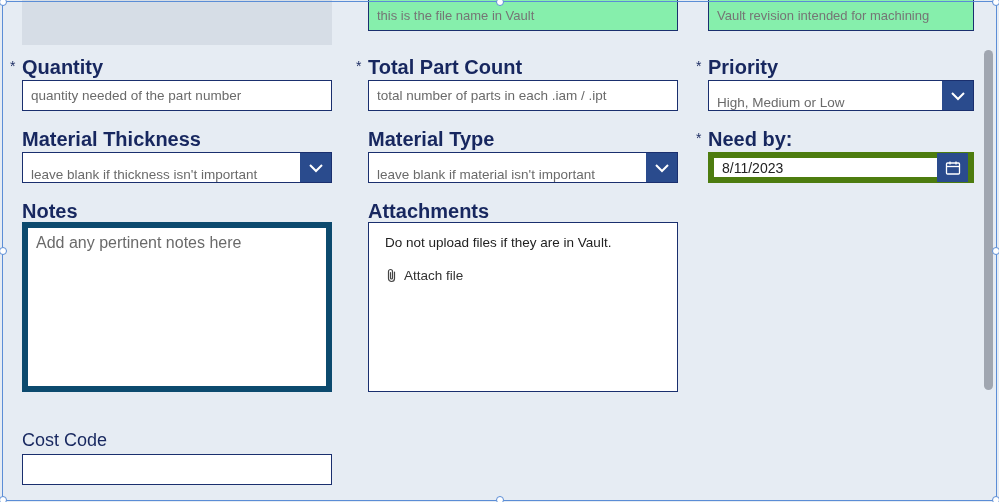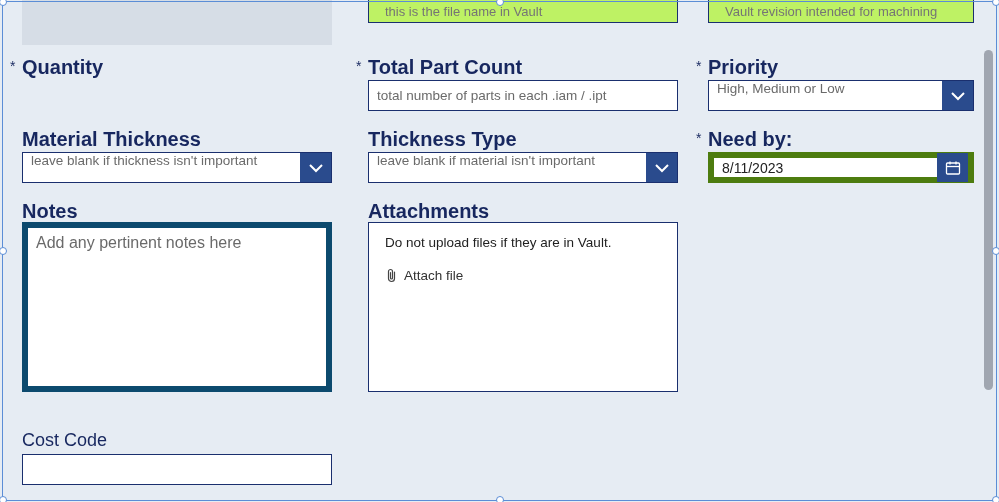--- a/index.html
+++ b/index.html
@@ -74,27 +74,27 @@
     .grey-block {
       position: absolute;
       top: 0;
       left: 22px;
       width: 310px;
       height: 45px;
       background: #d6dde6;
     }
 
     .cut-input {
-      height: 23px;
-      width: 100%;
-      border: 1px solid #1a2f6e;
-      background: #bef264;
+      height: 31px;
+      width: 100%;
+      border: 1px solid #1a2f6e;
+      background: #86efac;
       font-size: 13px;
       color: #666;
-      padding: 0 16px;
+      padding: 0 8px;
     }
     .cut-input.top { border-top: none; }
 
     .field-label {
       color: #17275f;
       font-weight: 600;
       font-size: 20px;
     }
     .field-label-plain {
       color: #17275f;
@@ -123,21 +123,21 @@
     }
     .text-input::placeholder { color: #6a6a6a; }
 
     .select-wrap {
       position: relative;
       height: 31px;
       width: 100%;
       border: 1px solid #1a2f6e;
       background: #fff;
       display: flex;
-      align-items: flex-start;
+      align-items: flex-end;
     }
     .select-text {
       flex: 1;
       padding: 0 8px;
       font-size: 13.5px;
       color: #6a6a6a;
       white-space: nowrap;
       overflow: hidden;
     }
     .select-btn {
@@ -231,20 +231,23 @@
   <div class="col c2" style="top:0;">
     <input class="cut-input top" placeholder="this is the file name in Vault" style="">
   </div>
   <div class="col c3" style="top:0;text-decoration:underline;">
     <input class="cut-input top" placeholder="Vault revision intended for machining" style="">
   </div>
 
   <div class="col c1" style="top:56px;">
     <span class="req">*</span>
     <div class="field-label">Quantity</div>
+  </div>
+  <div class="col c1" style="top:80px;">
+    <input class="text-input" placeholder="quantity needed of the part number" style="">
   </div>
 
   <div class="col c2" style="top:56px;">
     <span class="req">*</span>
     <div class="field-label">Total Part Count</div>
   </div>
   <div class="col c2" style="top:80px;">
     <input class="text-input" placeholder="total number of parts in each .iam / .ipt" style="">
   </div>
 
@@ -271,21 +274,21 @@
       <div class="select-text">leave blank if thickness isn't important</div>
       <div class="select-btn">
         <svg width="14" height="10" viewBox="0 0 14 10">
             <path d="M1 2 L7 8 L13 2" stroke="#fff" stroke-width="2" fill="none"></path>
           </svg>
       </div>
     </div>
   </div>
 
   <div class="col c2" style="top:128px;">
-    <div class="field-label">Thickness Type</div>
+    <div class="field-label">Material Type</div>
   </div>
   <div class="col c2" style="top:152px;">
     <div class="select-wrap">
       <div class="select-text">leave blank if material isn't important</div>
       <div class="select-btn">
         <svg width="14" height="10" viewBox="0 0 14 10">
             <path d="M1 2 L7 8 L13 2" stroke="#fff" stroke-width="2" fill="none"></path>
           </svg>
       </div>
     </div>

